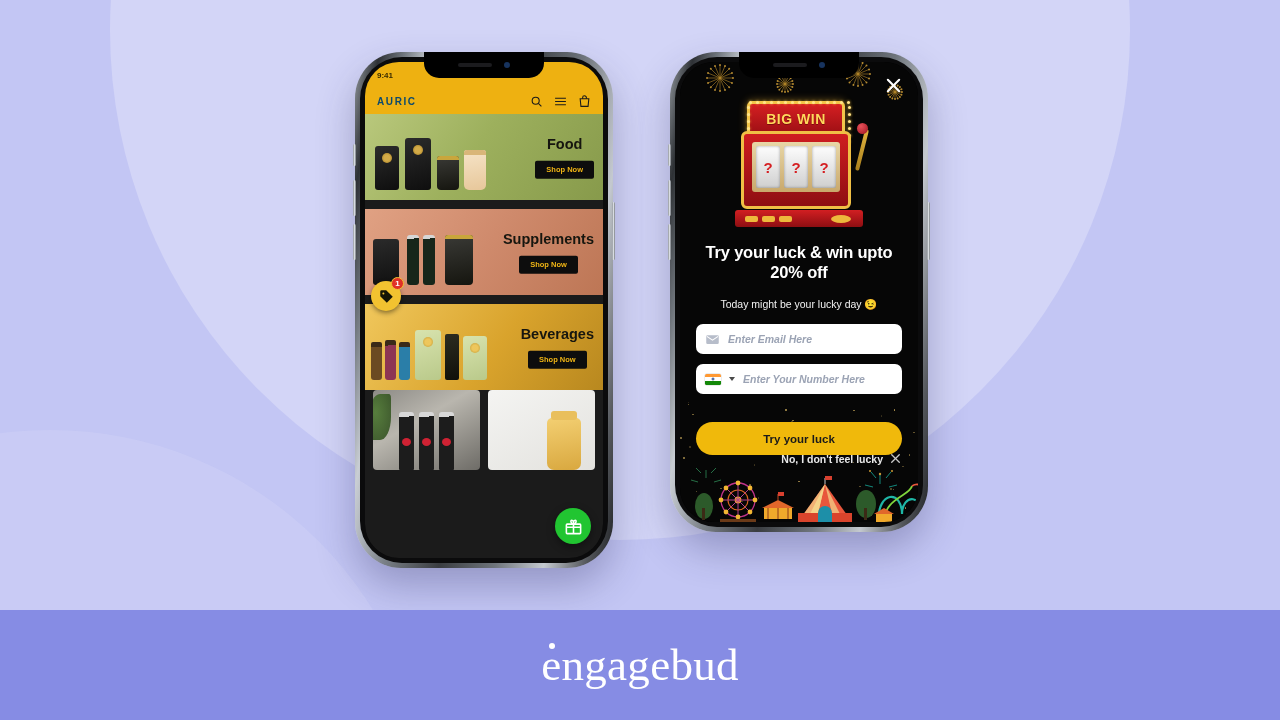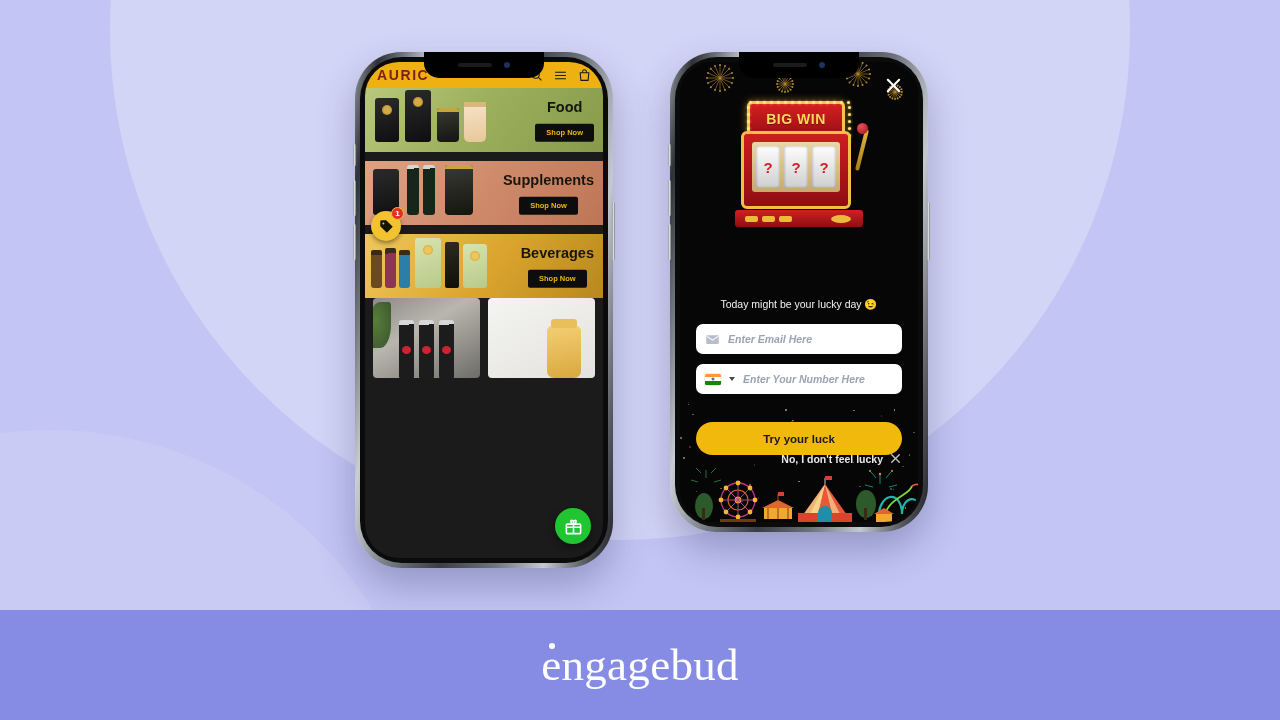--- a/index.html
+++ b/index.html
@@ -69,26 +69,26 @@
   .statusbar {
     height:26px; background:#eeb111; display:flex;
     align-items:center; justify-content:space-between;
     padding:0 12px; font-size:8px; color:#3a2c00; font-weight:700;
   }
   .appbar {
     height:26px; background:#eeb111; display:flex; align-items:center;
     justify-content:space-between; padding:0 12px;
   }
   .logo {
-    font-size:14px; font-weight:700; color:#7f1d1d; letter-spacing:1.6px;
+    font-size:10px; font-weight:700; color:#0c4a6e; letter-spacing:1.6px;
   }
   .appbar .icons { display:flex; align-items:center; gap:11px; }
   .ic { width:13px; height:13px; display:block; }
 
-  .banner { position:relative; height:64px; overflow:hidden; }
+  .banner { position:relative; height:86px; overflow:hidden; }
   .banner .txt {
     position:absolute; right:9px; top:50%; transform:translateY(-50%);
     text-align:center; z-index:3;
   }
   .banner .title {
     font-size:14.5px; font-weight:700; color:#15150f; margin-bottom:6px;
     white-space:nowrap;
   }
   .shopnow {
     background:#0d0d0d; color:#f0b515; font-size:7.5px; font-weight:700;
@@ -267,20 +267,24 @@
 <div class="phone" id="phone-left">
   <div class="body"></div>
   <div class="sidebtn" style="left:-2px;top:92px;height:22px;"></div>
   <div class="sidebtn" style="left:-2px;top:128px;height:36px;"></div>
   <div class="sidebtn" style="left:-2px;top:172px;height:36px;"></div>
   <div class="sidebtn" style="right:-2px;top:150px;height:58px;"></div>
   <div class="inner"></div>
 
   <div class="screen">
     <div class="store">
+      <div class="statusbar">
+        <span>9:41</span>
+        <span></span>
+      </div>
 
       <div class="appbar">
         <span class="logo">AURIC</span>
         <span class="icons">
           <span>
             <svg class="ic" viewBox="0 0 24 24" fill="none" stroke="#1a1a1a" stroke-width="2">
               <circle cx="10.5" cy="10.5" r="6.5"></circle>
                 <line x1="15.5" y1="15.5" x2="21" y2="21"></line>
             </svg>
           </span>
@@ -659,20 +663,21 @@
             <div class="btnrow">
                 <i></i>
                 <i></i>
                 <i></i>
               </div>
             <div class="coin"></div>
           </div>
         </div>
       </div>
 
+      <div class="headline">Try your luck &amp; win upto 20% off</div>
       <div class="subline">Today might be your lucky day 😉</div>
 
       <div class="field" id="phone-field">
         <span class="flag">
           <i style="background:#ff9933"></i>
             <i style="background:#fff;position:relative">
             <span style="position:absolute;left:50%;top:50%;transform:translate(-50%,-50%);width:3px;height:3px;border-radius:50%;border:.7px solid #1b3f8b;display:block"></span>
           </i>
             <i style="background:#138808"></i>
         </span>

